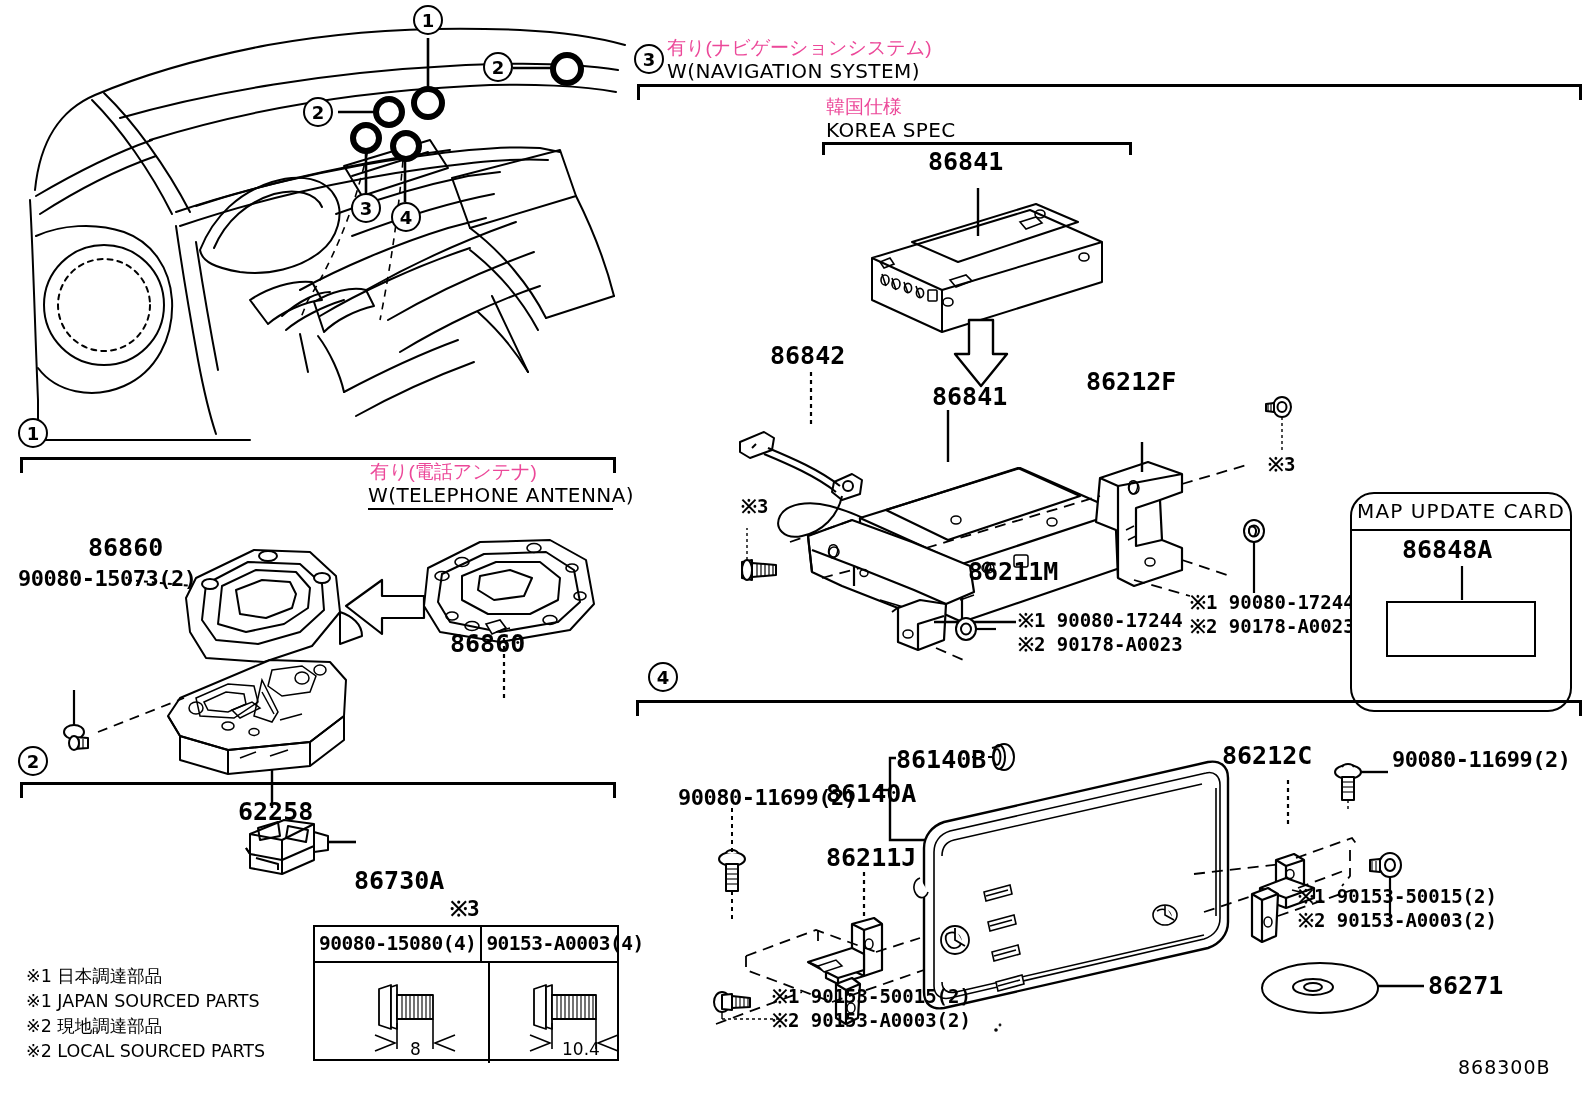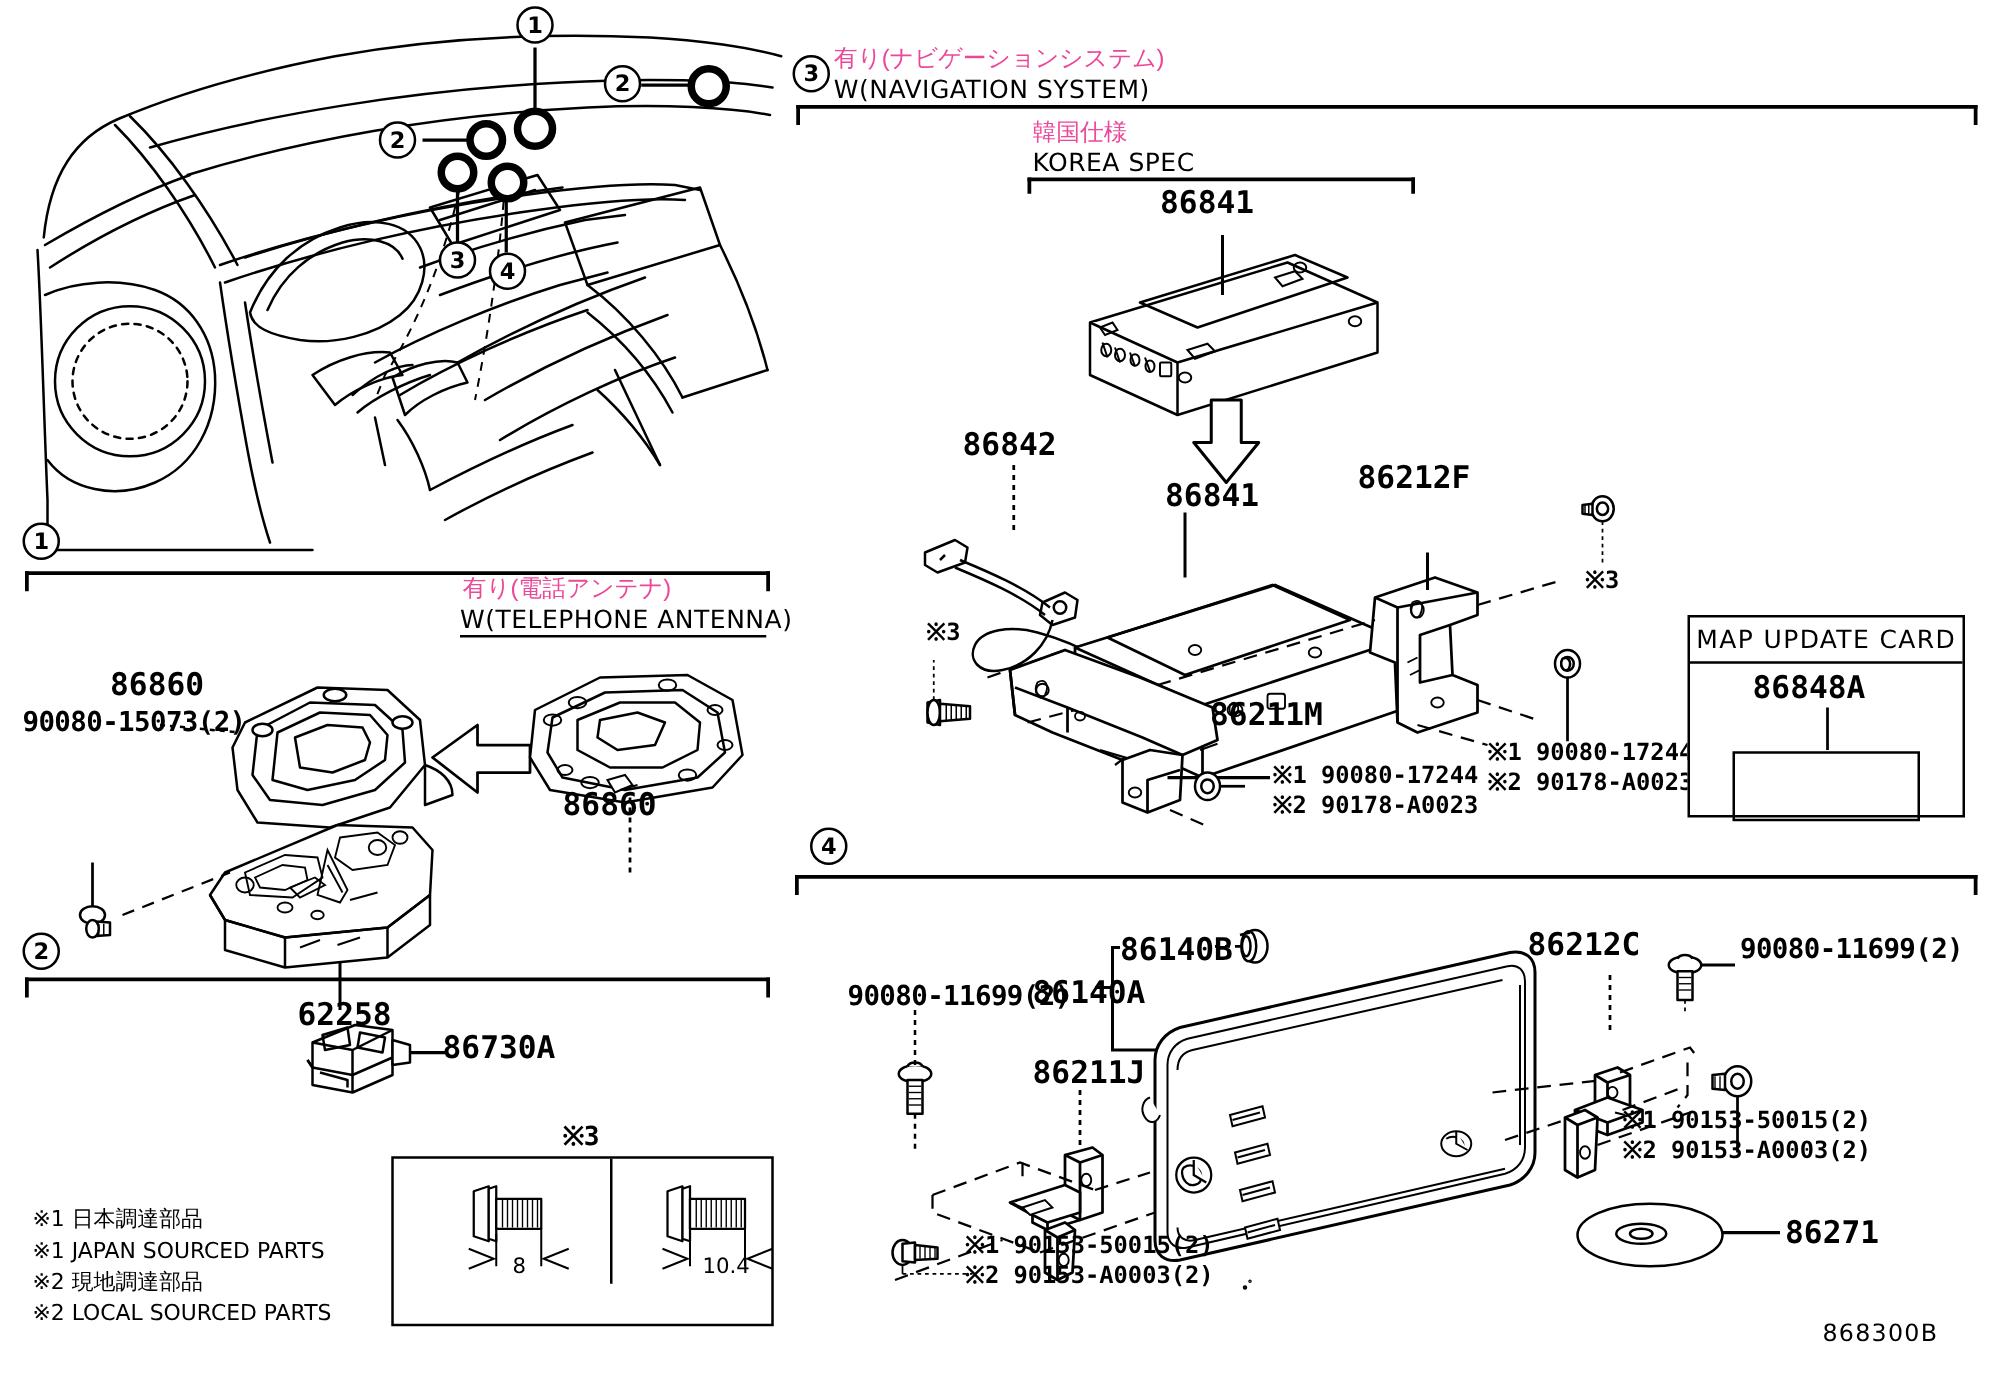--- a/index.html
+++ b/index.html
@@ -440,21 +440,21 @@
   <div class="fast" style="left:1190px; top:614px;">※2 90178-A0023</div>
 
   <div class="lbl pn" style="left:770px; top:342px;">86842</div>
   <svg class="art" width="10" height="60" style="left:806px; top:372px;">
     <line x1="5" y1="0" x2="5" y2="56" stroke="#000" stroke-width="2.2" stroke-dasharray="4 4"></line>
   </svg>
 
   <div class="lbl pn" style="left:1086px; top:368px;">86212F</div>
   <div class="lbl pn" style="left:968px; top:558px;">86211M</div>
 
-  <div id="map-card" style="left:1350px; top:492px; width:222px; height:162px;">
+  <div id="map-card" style="left:1350px; top:492px; width:222px; height:220px;border-radius:24px;">
     <div class="mc-title">MAP UPDATE CARD</div>
     <div class="lbl pn" style="left:50px; top:42px;">86848A</div>
     <svg class="art" width="10" height="40" style="left:105px; top:72px;">
       <line x1="5" y1="0" x2="5" y2="34" stroke="#000" stroke-width="2.2"></line>
     </svg>
     <div class="mc-inner" style="left:34px; top:107px; width:150px; height:56px;"></div>
   </div>
 
   <div class="circnum" style="left:18px; top:418px;">1</div>
   <div class="grp-box" style="left:20px; top:457px; width:596px; height:16px;"></div>
@@ -561,24 +561,28 @@
       <path d="M8,36 L12,42 L12,56 L44,62 L76,48 L76,34" fill="none"></path>
       <path d="M8,36 L12,42" fill="none"></path>
       <path d="M44,48 L44,62" fill="none"></path>
       <path d="M76,20 L90,24 L90,38 L76,40 Z"></path>
       <path d="M20,16 L40,10 L42,24 L22,28 Z" fill="none"></path>
       <path d="M50,14 L70,18 L68,30 L48,26 Z" fill="none"></path>
       <path d="M18,46 L40,52 L40,58"></path>
     </g>
     <line x1="90" y1="30" x2="118" y2="30" stroke="#000" stroke-width="2.6"></line>
   </svg>
-  <div class="lbl pn" style="left:354px; top:824px;">86730A</div>
+  <div class="lbl pn" style="left:354px; top:867px;">86730A</div>
 
   <div class="lbl" style="left:450px; top:898px; font-size:21px;">※3</div>
   <div id="bolt-table" style="left:313px; top:925px; width:306px; height:136px;">
+    <div class="hdr-row">
+      <div class="cell-hdr divider" style="width:173px;">90080-15080(4)</div>
+      <div class="cell-hdr" style="width:128px;">90153-A0003(4)</div>
+    </div>
     <div class="body-row">
       <div class="cell-body divider" style="width:173px;">
         <svg class="art" width="140" height="100" style="left:26px; top:4px;">
           <g fill="#fff" stroke="#000" stroke-width="1.8" stroke-linejoin="round">
             <path d="M38,22 L38,58 L50,62 L50,18 Z"></path>
             <path d="M50,20 L56,18 L56,62 L50,60 Z"></path>
             <path d="M56,28 L92,28 L92,52 L56,52 Z"></path>
           </g>
           <g stroke="#000" stroke-width="1.1">
             <line x1="61" y1="29" x2="61" y2="51"></line>

